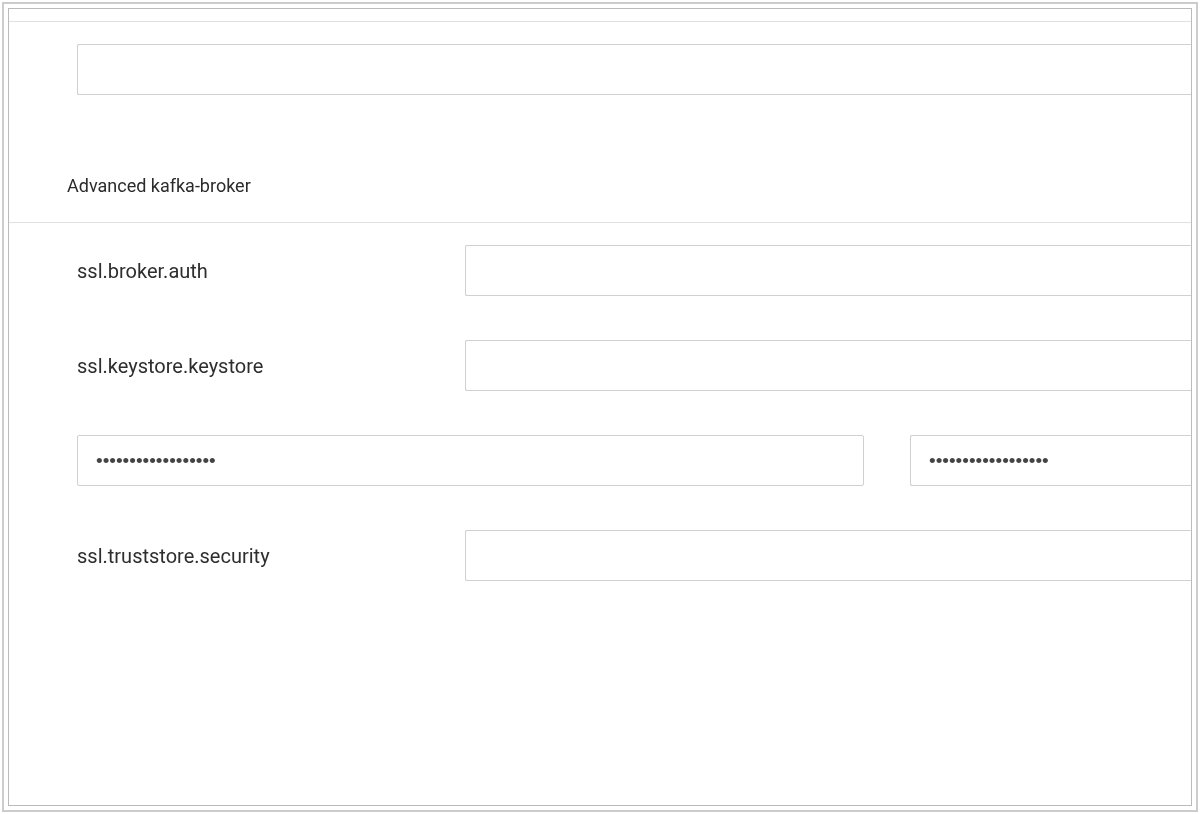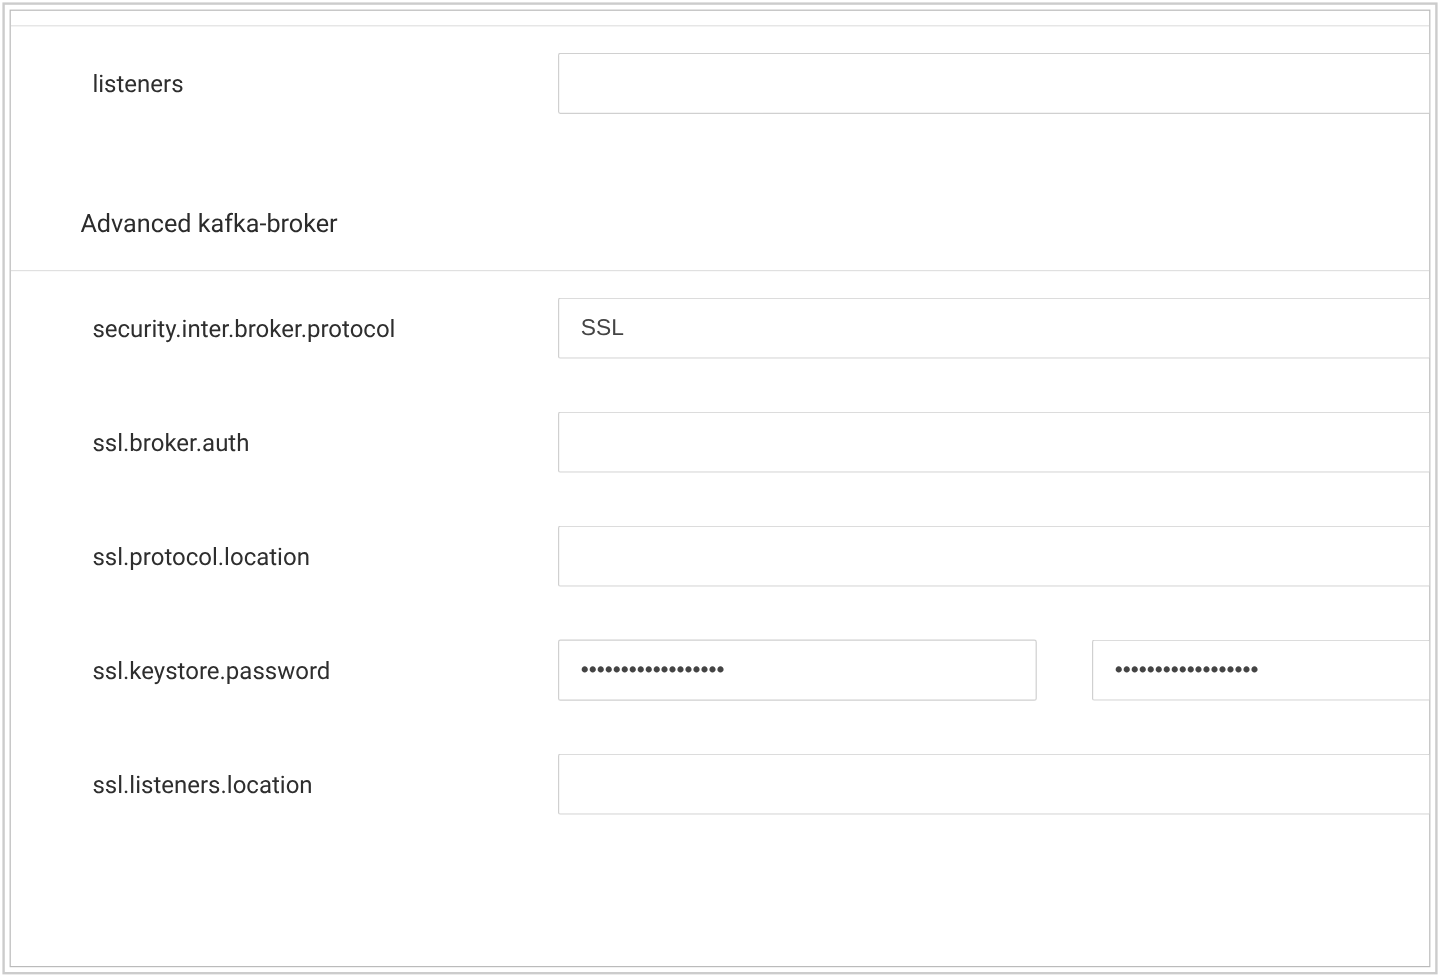--- a/index.html
+++ b/index.html
@@ -81,80 +81,72 @@
     }
     .text-input.half {
       flex: 1;
     }
     .text-input.half-right {
       flex: 0 0 250px;
       border-right: none;
       margin-right: -1px;
     }
     .section-heading {
-      font-size: 21px;
+      font-size: 18px;
       font-weight: 400;
       color: #2b2b2b;
       padding-top: 58px;
       padding-bottom: 26px;
       margin-left: -10px;
     }
   </style>
 </head>
 <body>
 
 <div class="outer-frame">
   <div class="inner-frame">
     <div class="content">
 
       <hr class="divider top-divider">
 
       <div class="form-row">
-        <div class="form-label">listeners</div>
         <div class="input-area">
           <input type="text" class="text-input full" value="" style="">
         </div>
       </div>
 
       <h2 class="section-heading">Advanced kafka-broker</h2>
 
       <hr class="divider">
 
-      <div class="form-row">
-        <div class="form-label">security.inter.broker.protocol</div>
-        <div class="input-area">
-          <input type="text" class="text-input full" value="SSL" style="">
-        </div>
-      </div>
 
       <div class="form-row">
         <div class="form-label">ssl.broker.auth</div>
         <div class="input-area">
           <input type="text" class="text-input full" value="" style="">
         </div>
       </div>
 
 
       <div class="form-row">
-        <div class="form-label">ssl.protocol.location</div>
+        <div class="form-label">ssl.keystore.keystore</div>
         <div class="input-area">
           <input type="text" class="text-input full" value="" style="">
         </div>
       </div>
 
       <div class="form-row">
-        <div class="form-label">ssl.keystore.password</div>
         <div class="input-area">
           <input type="password" class="text-input half" value="••••••••••••••••••" style="">
           <input type="password" class="text-input half-right" value="••••••••••••••••••" style="">
         </div>
       </div>
 
       <div class="form-row">
-        <div class="form-label">ssl.listeners.location</div>
+        <div class="form-label">ssl.truststore.security</div>
         <div class="input-area">
           <input type="text" class="text-input full" value="" style="">
         </div>
       </div>
 
       <div class="form-row" style="padding-bottom:0;">
         
         
       </div>
 

